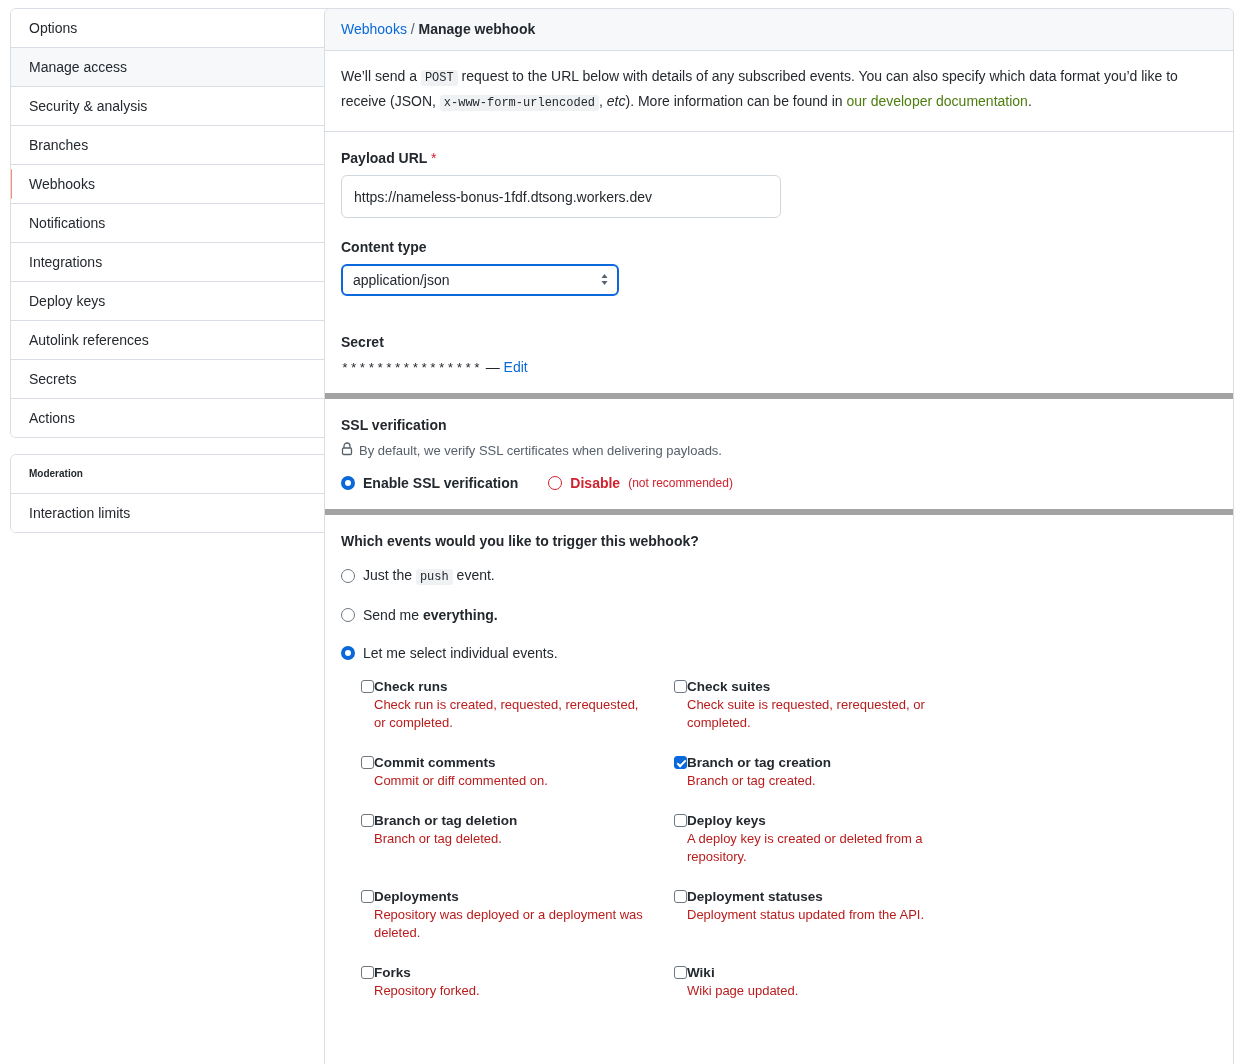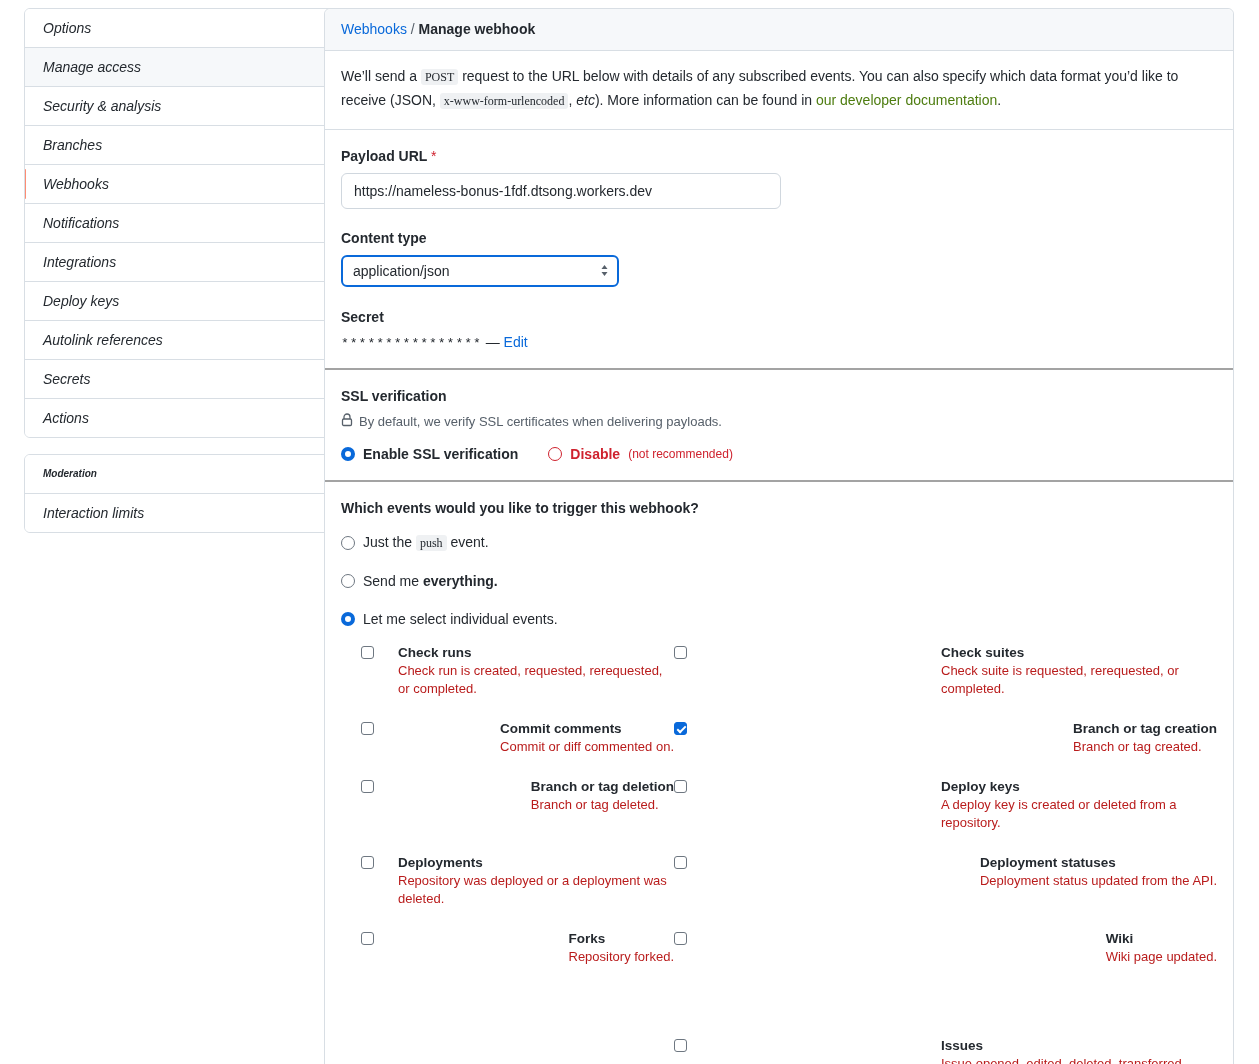--- a/index.html
+++ b/index.html
@@ -9,34 +9,33 @@
     font-family: "Liberation Sans", sans-serif;
     color: #24292f;
   }
   .page {
     position: relative;
     width: 1259px;
     height: 1064px;
     overflow: hidden;
   }
   code, .mono {
-    font-family: Liberation Serif, serif;
+    font-family: Liberation Mono, monospace;
     font-size: 12px;
     background: #eff1f3;
     border-radius: 3px;
     padding: 1px 4px;
   }
 
   
   .sidebar {
     position: absolute;
-    left: 24px;
+    left: 10px;
     top: 8px;
     width: 336px;
-    font-style: italic;
   }
   .nav-box {
     border: 1px solid #d8dee4;
     border-radius: 6px;
     overflow: hidden;
     background: #fff;
   }
   .nav-box + .nav-box { margin-top: 16px; }
   .nav-item {
     position: relative;
@@ -97,36 +96,36 @@
     padding: 14px 16px 16px 16px;
     border-bottom: 1px solid #d8dee4;
     font-size: 14px;
     line-height: 23px;
     color: #24292f;
   }
   .panel-body a { color: #4d7c0f; text-decoration: none; }
 
   .section {
     padding: 16px;
-    border-bottom: 2px solid #a3a3a3;
+    border-bottom: 6px solid #a3a3a3;
   }
   .section.last { border-bottom: none; }
 
   .field-label {
     font-size: 14px;
     font-weight: 600;
     line-height: 20px;
     margin-bottom: 7px;
   }
   .req { color: #cf222e; font-weight: 400; }
 
   input.text {
     box-sizing: border-box;
     width: 440px;
-    height: 36px;
+    height: 43px;
     padding: 5px 12px;
     font-size: 14px;
     font-family: "Liberation Sans", sans-serif;
     color: #24292f;
     border: 1px solid #d0d7de;
     border-radius: 6px;
     background: #fff;
     outline: none;
   }
 
@@ -260,21 +259,20 @@
     margin-left: 20px;
     display: grid;
     grid-template-columns: 313px 1fr;
     column-gap: 0px;
     row-gap: 0px;
   }
   .event-cell {
     display: flex;
     padding: 0 0 21px 0;
     align-items: flex-start;
-    justify-content: space-between;
   }
   .event-cell .body { max-width: 276px; }
   .event-name {
     font-size: 13.5px;
     font-weight: 600;
     line-height: 18px;
     color: #24292f;
   }
   .event-desc {
     font-size: 13px;
@@ -334,21 +332,21 @@
           <option>application/x-www-form-urlencoded</option>
         </select>
         <span class="select-arrows">
           <svg width="9" height="14" viewBox="0 0 9 14" aria-hidden="true">
             <path d="M4.5 1.5 L7.5 5.5 L1.5 5.5 Z" fill="#57606a"></path>
             <path d="M4.5 12.5 L7.5 8.5 L1.5 8.5 Z" fill="#57606a"></path>
           </svg>
         </span>
       </div>
 
-      <div class="field-label" style="margin-top:20px;">Secret</div>
+      <div class="field-label" style="margin-top:36px;">Secret</div>
       <div class="secret-row">
         <span class="secret-dots">****************</span>
         <span>—</span>
         <a href="#">Edit</a>
       </div>
     </div>
 
     <div class="section">
       <div class="field-label">SSL verification</div>
       <div class="ssl-note">

